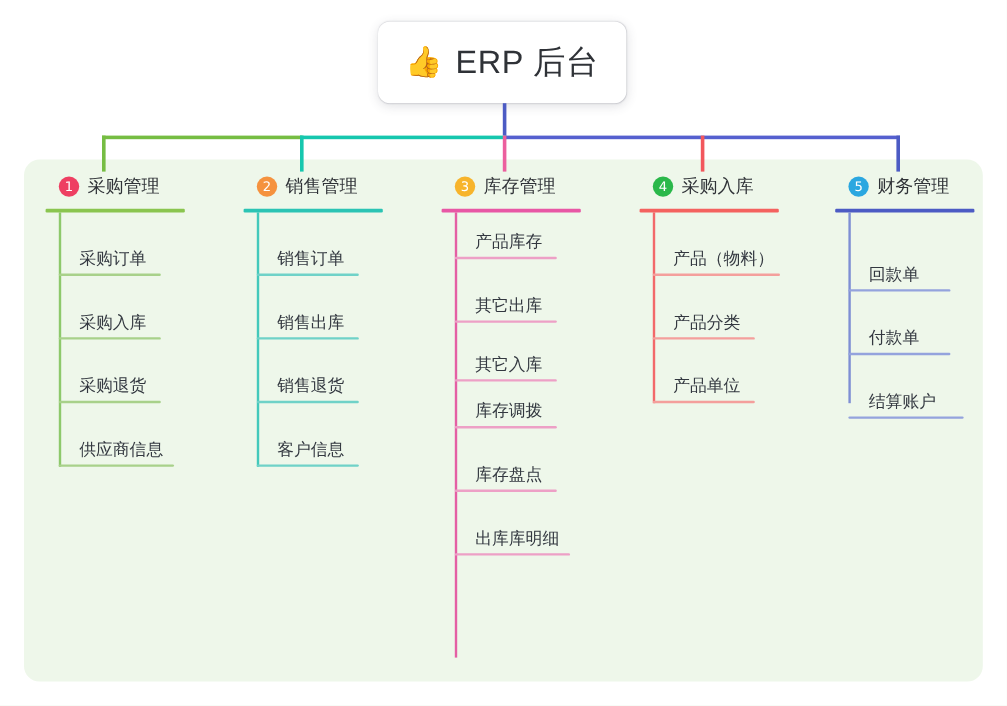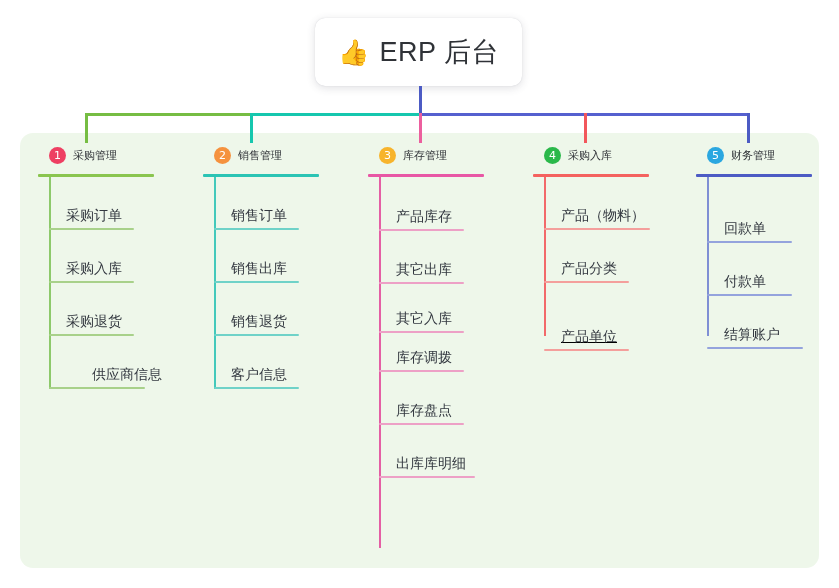--- a/index.html
+++ b/index.html
@@ -88,21 +88,21 @@
     height: 17px;
     border-radius: 50%;
     color: #ffffff;
     font-size: 11px;
     line-height: 17px;
     text-align: center;
     flex: 0 0 auto;
     font-family: "DejaVu Sans", sans-serif;
   }
   .col-title {
-    font-size: 11px;
+    font-size: 15px;
     color: #2f3237;
     white-space: nowrap;
   }
   .col-rule {
     height: 3px;
     margin-top: 7px;
     border-radius: 1px;
   }
 
   
@@ -176,21 +176,21 @@
         <span class="item-rule" style="width:85px; background:#a8d18a;"></span>
       </div>
       <div class="item" style="height:53px;">
         <span class="item-label">采购入库</span>
         <span class="item-rule" style="width:85px; background:#a8d18a;"></span>
       </div>
       <div class="item" style="height:53px;text-align:right;">
         <span class="item-label">采购退货</span>
         <span class="item-rule" style="width:85px; background:#a8d18a;"></span>
       </div>
-      <div class="item" style="height:53px;justify-content:center;">
+      <div class="item" style="height:53px;">
         <span class="item-label">供应商信息</span>
         <span class="item-rule" style="width:96px; background:#a8d18a;"></span>
       </div>
     </div>
   </div>
 
   <div class="column" style="left:195px; width:158px;">
     <div class="col-header">
       <span class="badge" style="background:#f5923e;">2</span>
       <span class="col-title">销售管理</span>
@@ -218,21 +218,21 @@
   </div>
 
   <div class="column" style="left:360px; width:158px;">
     <div class="col-header">
       <span class="badge" style="background:#f7b42c;">3</span>
       <span class="col-title">库存管理</span>
     </div>
     <div class="col-rule" style="width:116px; margin-left:8px; background:#e857a5;"></div>
     <div class="items">
       <div class="spine" style="height:371px; background:#e45fa4;"></div>
-      <div class="item" style="height:54px;">
+      <div class="item" style="height:39px;">
         <span class="item-label">产品库存</span>
         <span class="item-rule" style="width:85px; background:#eda0c6;"></span>
       </div>
       <div class="item" style="height:53px;">
         <span class="item-label">其它出库</span>
         <span class="item-rule" style="width:85px; background:#eda0c6;"></span>
       </div>
       <div class="item" style="height:49px;">
         <span class="item-label">其它入库</span>
         <span class="item-rule" style="width:85px; background:#eda0c6;"></span>
@@ -261,21 +261,21 @@
     <div class="items">
       <div class="spine" style="height:159px; background:#f2696a;"></div>
       <div class="item" style="height:53px;">
         <span class="item-label">产品（物料）</span>
         <span class="item-rule" style="width:106px; background:#f49f9c;"></span>
       </div>
       <div class="item" style="height:53px;">
         <span class="item-label">产品分类</span>
         <span class="item-rule" style="width:85px; background:#f49f9c;"></span>
       </div>
-      <div class="item" style="height:68px;text-decoration:underline;">
+      <div class="item" style="height:53px;">
         <span class="item-label">产品单位</span>
         <span class="item-rule" style="width:85px; background:#f49f9c;"></span>
       </div>
     </div>
   </div>
 
   <div class="column" style="left:688px; width:150px;">
     <div class="col-header">
       <span class="badge" style="background:#2ba7e0;">5</span>
       <span class="col-title">财务管理</span>

